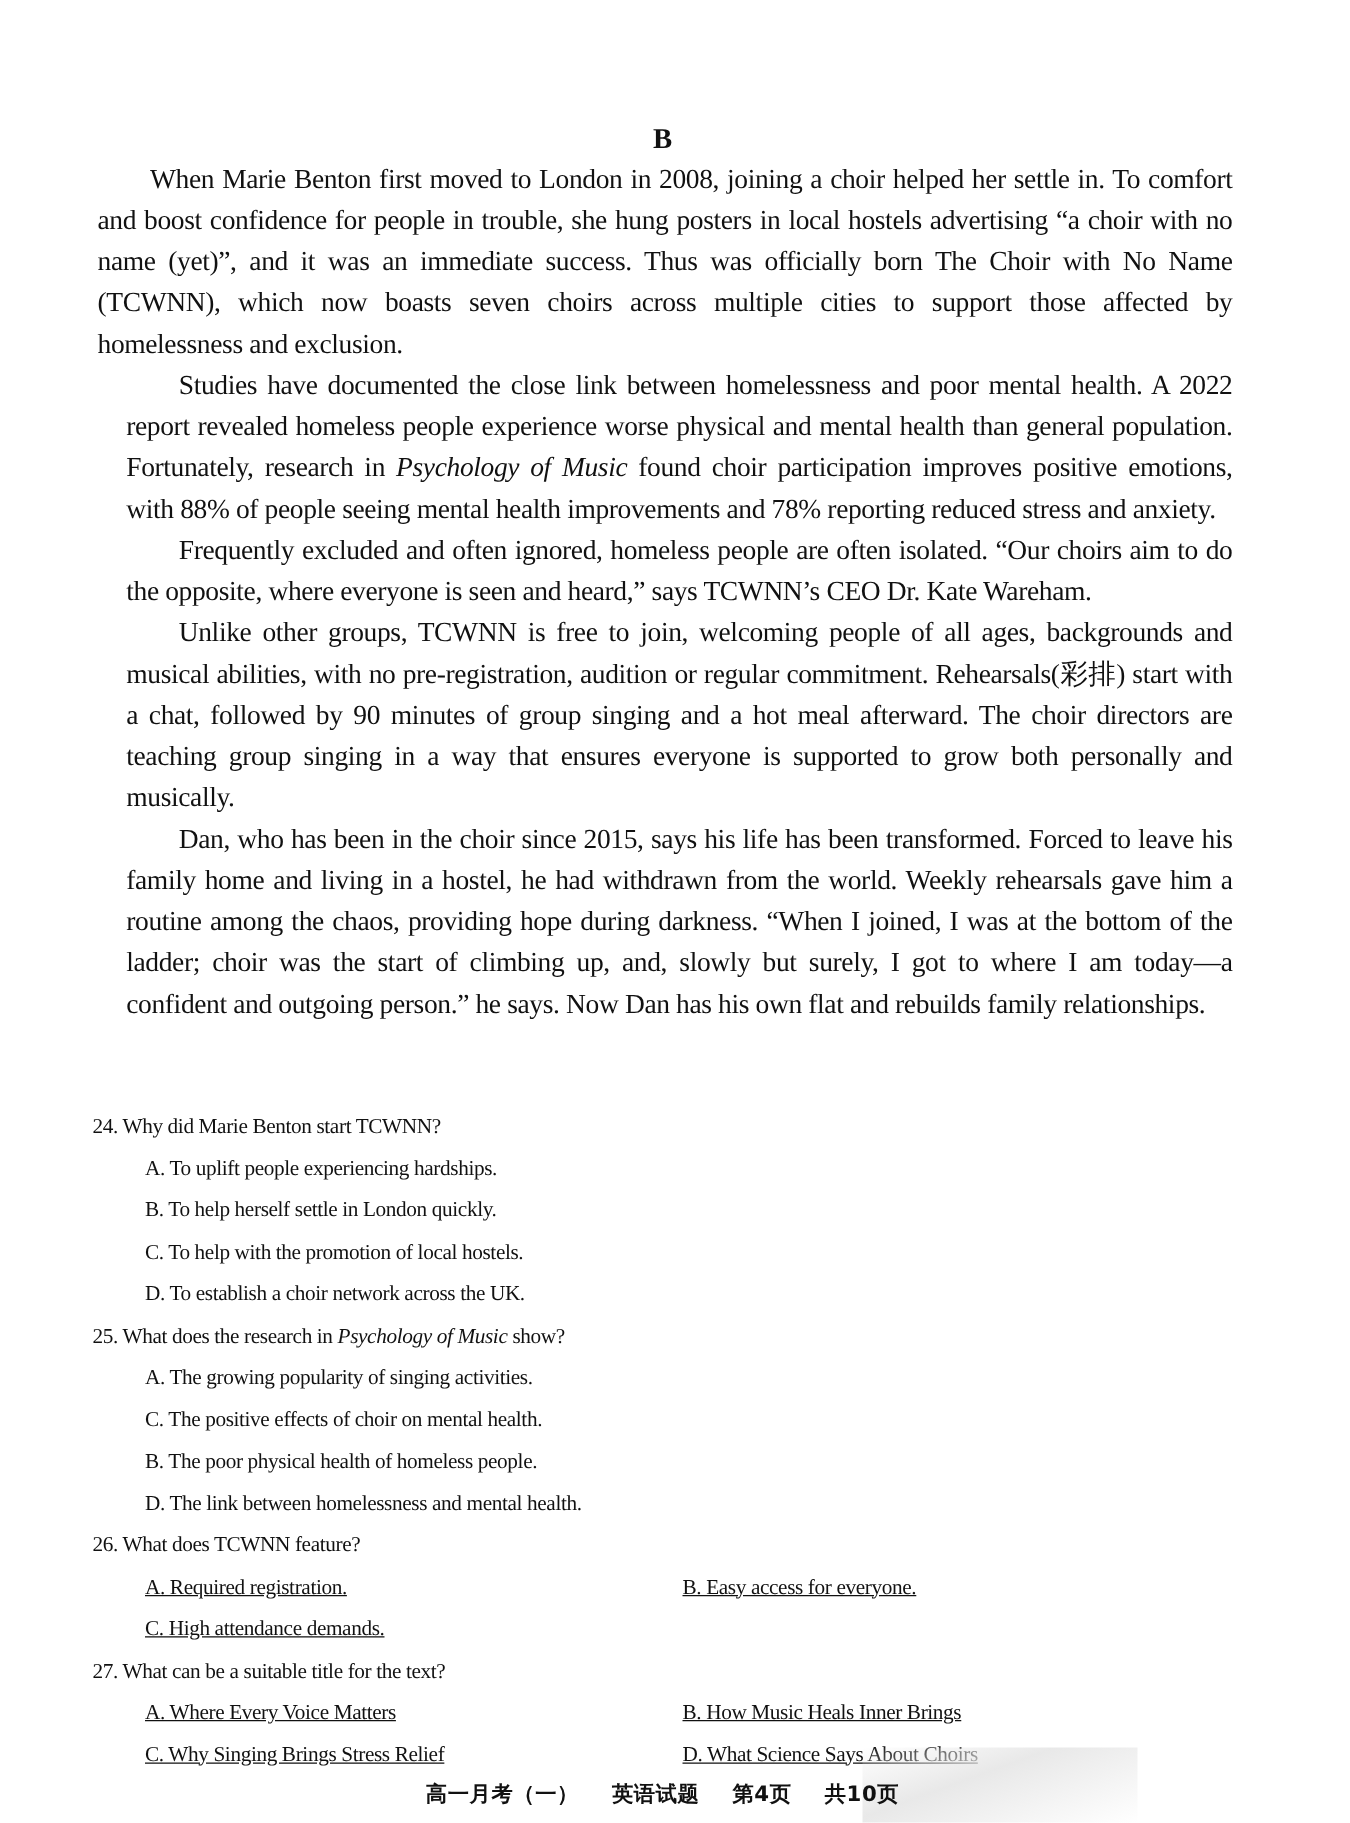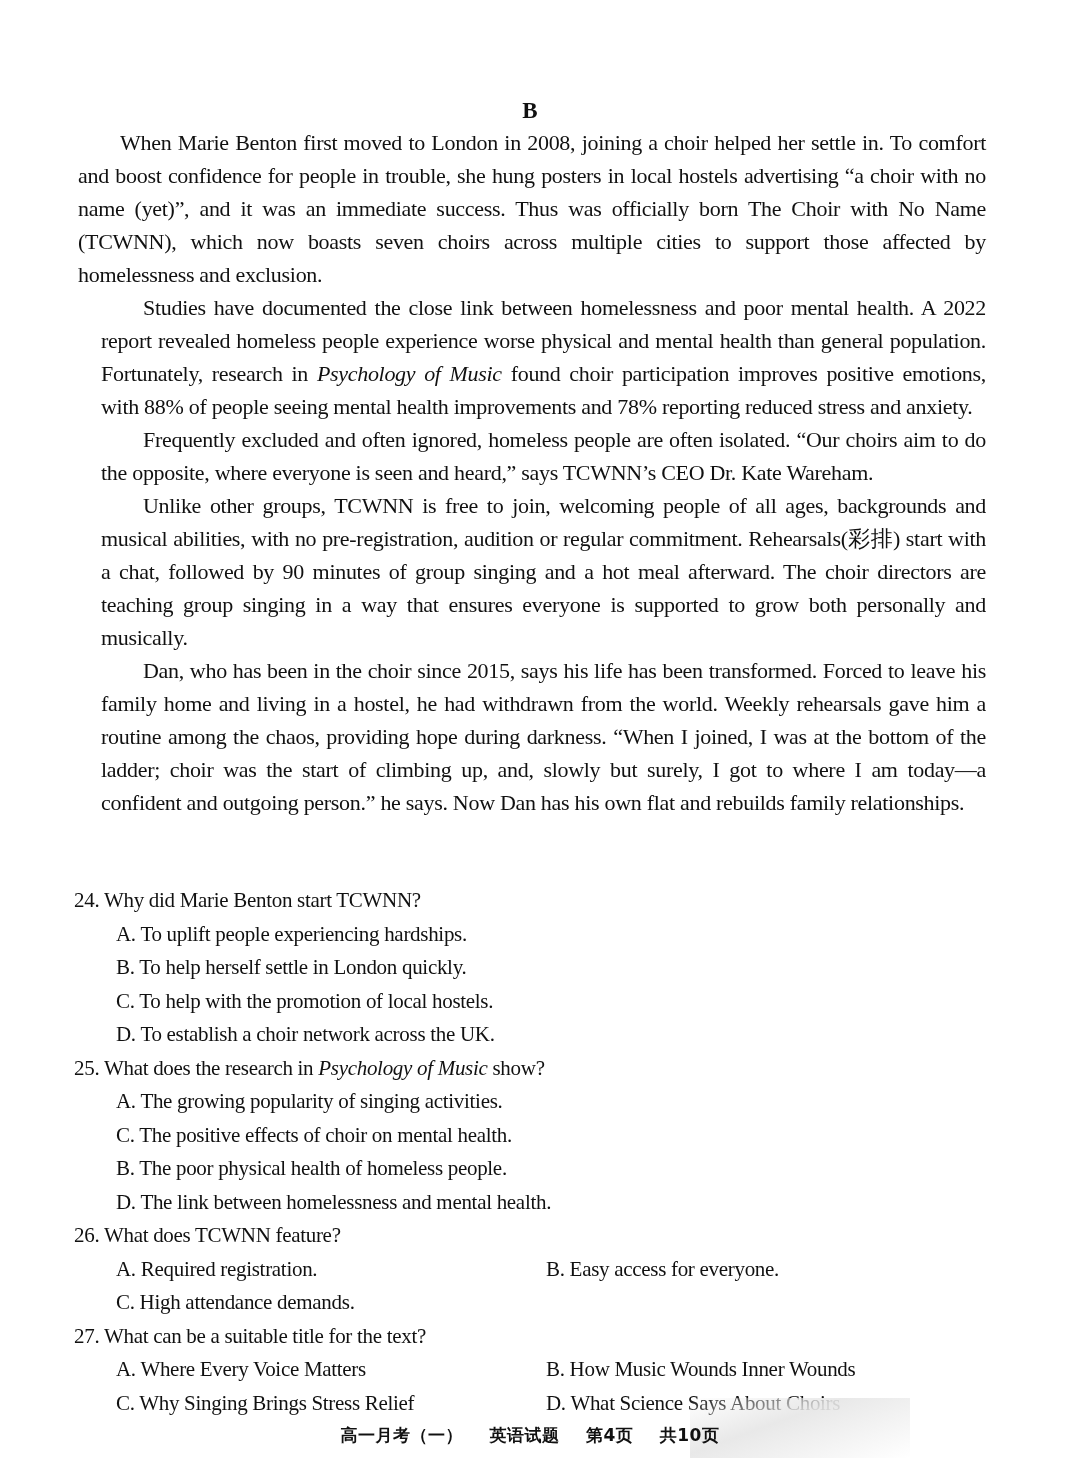--- a/index.html
+++ b/index.html
@@ -6,25 +6,25 @@
   body {
     width:1080px; height:1458px; background:#ffffff; overflow:hidden; position:relative;
     font-family: "Liberation Serif", "DejaVu Serif", serif; color:#111;
   }
   .page { position:absolute; left:0; top:0; width:1080px; height:1458px; }
   .section-title { position:absolute; top:98px; left:0; width:1060px; text-align:center; font-weight:bold; font-size:23px; }
   .passage { position:absolute; left:78px; top:126px; width:908px; font-size:22px; line-height:33px; text-align:justify; letter-spacing:-0.3px; }
   .passage p { margin:0; text-indent:42px; }
   .passage p + p { margin-top:0;margin-left:23px; }
   em { font-style:italic; }
-  .questions { position:absolute; left:74px; top:884px; width:930px; font-size:21px; letter-spacing:-0.3px; }
+  .questions { position:absolute; left:74px; top:884px; width:930px; font-size:17px; letter-spacing:-0.3px; }
   .q { line-height:33.5px; }
   .opt { padding-left:42px; line-height:33.5px; }
   .opt-grid { display:grid; grid-template-columns: 430px 470px; padding-left:42px; }
-  .opt-grid .cell { line-height:33.5px; }
+  .opt-grid .cell { line-height:33.5px;text-decoration:underline; }
   .footer { position:absolute; top:1424px; left:0; width:1060px; text-align:center; font-family:"DejaVu Sans", sans-serif; font-weight:bold; font-size:17px; letter-spacing:0.5px; }
   .footer span { margin:0 10px; }
   .fold-shadow { position:absolute; right:170px; top:1398px; width:220px; height:60px;
     background: linear-gradient(160deg, rgba(255,255,255,0) 0%, rgba(230,230,230,0.9) 40%, rgba(255,255,255,0.95) 100%); }
 </style>
 </head>
 <body>
 
 <div class="page">
   <div class="section-title">B</div>
@@ -57,21 +57,21 @@
       <div class="opt-grid">
         <div class="cell">A. Required registration.</div>
         <div class="cell">B. Easy access for everyone.</div>
         <div class="cell">C. High attendance demands.</div>
       </div>
     </div>
     <div>
       <div class="q">27. What can be a suitable title for the text?</div>
       <div class="opt-grid">
         <div class="cell">A. Where Every Voice Matters</div>
-        <div class="cell">B. How Music Wounds Inner Wounds</div>
+        <div class="cell">B. How Music Heals Inner Brings</div>
         <div class="cell">C. Why Singing Brings Stress Relief</div>
         <div class="cell">D. What Science Says About Choirs</div>
       </div>
     </div>
   </div>
 
   <div class="fold-shadow"></div>
 
   <div class="footer">
     <span>高一月考（一）</span>

